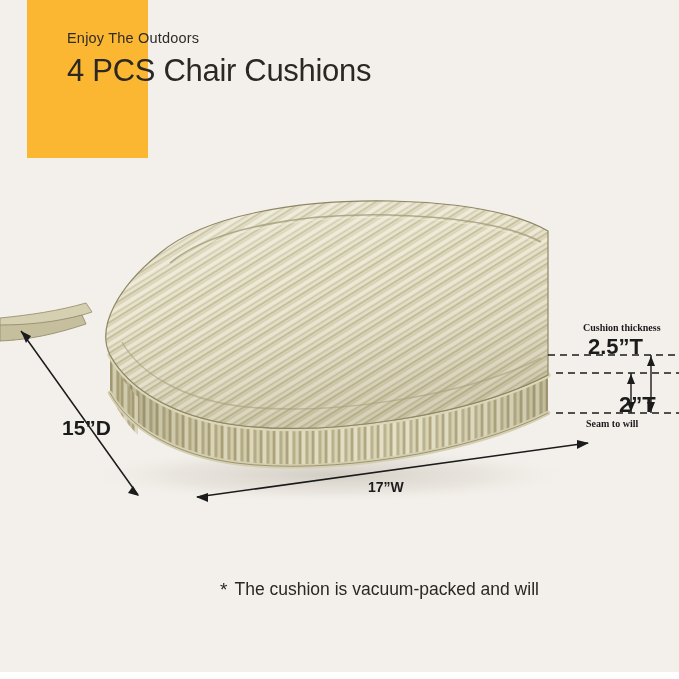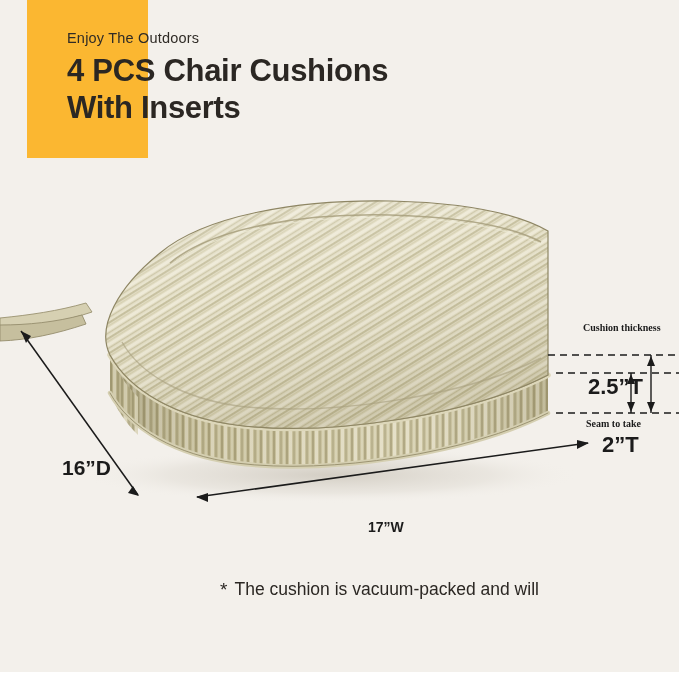--- a/index.html
+++ b/index.html
@@ -38,21 +38,21 @@
     font-size: 14.5px;
     letter-spacing: 0.2px;
     color: #2f2b26;
     line-height: 20px;
     margin: 0 0 4px 0;
     white-space: nowrap;
   }
   .headline {
     font-family: "Liberation Sans", sans-serif;
     font-size: 31px;
-    font-weight: bold;
+    font-weight: normal;
     color: #2b2723;
     line-height: 37px;
     margin: 0;
     letter-spacing: -0.3px;
     white-space: nowrap;
   }
 
   
   .stage {
     position: absolute;
@@ -63,26 +63,25 @@
   }
   .stage svg { display: block; }
 
   
   .dim-label {
     position: absolute;
     font-family: "Liberation Sans", sans-serif;
     font-weight: bold;
     color: #1b1b1b;
     white-space: nowrap;
-    margin-top: 40px;
   }
   .dim-16d { left: 62px;  top: 416px; font-size: 21px; }
   .dim-17w { left: 368px; top: 479px; font-size: 14px; }
   .dim-25t { left: 588px; top: 334px; font-size: 22px; }
-  .dim-2t  { left: 602px; top: 392px; font-size: 22px; }
+  .dim-2t  { left: 619px; top: 392px; font-size: 22px; }
 
   .dim-caption {
     position: absolute;
     font-family: Liberation Serif, serif;
     font-weight: bold;
     font-size: 10px;
     color: #1b1b1b;
     white-space: nowrap;
   }
   .cap-thickness { left: 583px; top: 322px; }
@@ -111,21 +110,20 @@
 </head>
 <body>
 
 <div id="page">
 
   <div class="yellow-block"></div>
 
   <div class="header-text">
     <p class="eyebrow">Enjoy The Outdoors</p>
     <p class="headline">4 PCS Chair Cushions</p>
-    <p class="headline">With Inserts</p>
   </div>
 
   <div class="stage">
     <svg width="679" height="360" viewBox="0 0 679 360" xmlns="http://www.w3.org/2000/svg">
       <defs>
 
         <pattern id="topStripes" width="13" height="13" patternUnits="userSpaceOnUse" patternTransform="rotate(58)">
           <rect width="13" height="13" fill="#ddd7bb"></rect>
           <rect width="2" height="13" x="0" fill="#c0b994"></rect>
           <rect width="1" height="13" x="3" fill="#d2cba8"></rect>
@@ -277,29 +275,29 @@
       <polygon points="651,237 647,227 655,227" fill="#1b1b1b"></polygon>
 
       <g stroke="#1b1b1b" stroke-width="1.4" fill="none">
         <line x1="631" y1="198" x2="631" y2="238"></line>
       </g>
       <polygon points="631,199 627,209 635,209" fill="#1b1b1b"></polygon>
       <polygon points="631,237 627,227 635,227" fill="#1b1b1b"></polygon>
     </svg>
   </div>
 
-  <span class="dim-label dim-16d">16”D</span>
+  <span class="dim-label dim-16d">15”D</span>
 
   <span class="dim-label dim-17w">17”W</span>
 
   <span class="dim-caption cap-thickness">Cushion thickness</span>
 
   <span class="dim-label dim-25t">2.5”T</span>
 
   <span class="dim-label dim-2t">2”T</span>
 
-  <span class="dim-caption cap-seam">Seam to take</span>
+  <span class="dim-caption cap-seam">Seam to will</span>
 
   <div class="footnote">
     <span class="star">*</span><span>The cushion is vacuum-packed and will</span>
   </div>
 
 </div>
 
 </body></html>

